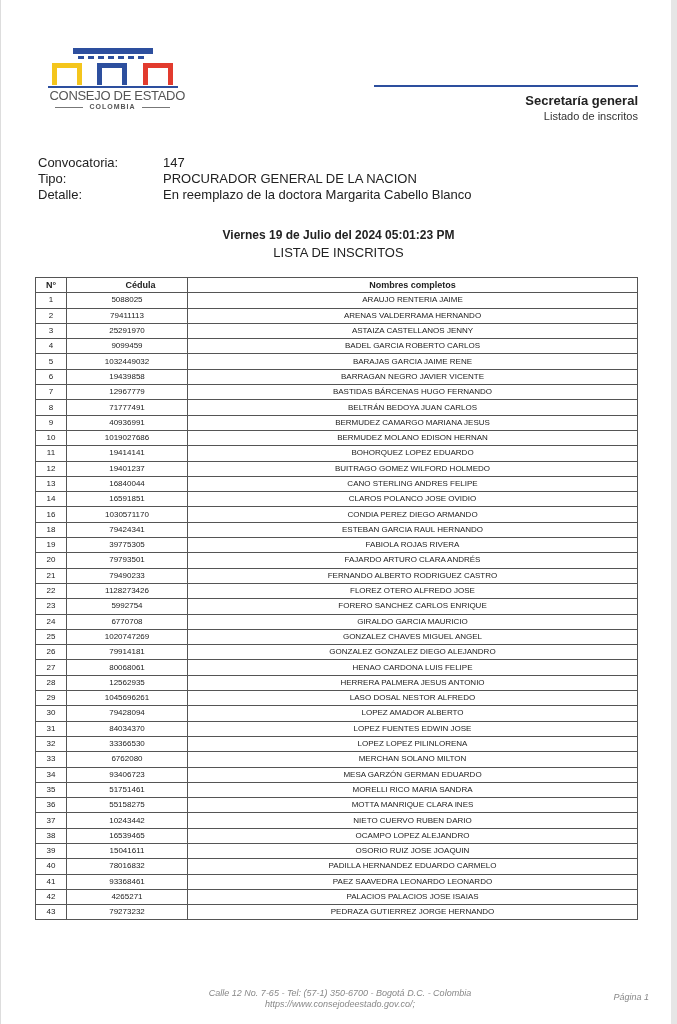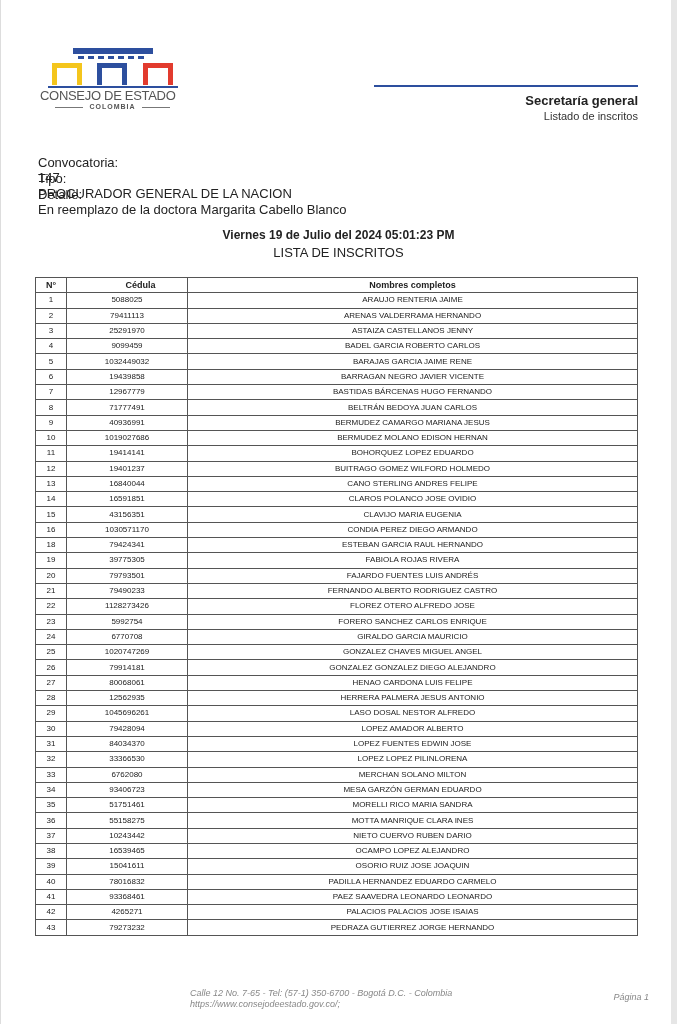--- a/index.html
+++ b/index.html
@@ -6,36 +6,36 @@
   body { width: 677px; height: 1024px; position: relative; overflow: hidden; font-family: "Liberation Sans", sans-serif; color: #222; }
   .page-edge { position: absolute; left: 0; top: 0; width: 677px; height: 1024px; box-sizing: border-box; border-left: 1px solid #ddd; border-right: 6px solid #e6e6e6; pointer-events: none; }
   .logo { position: absolute; left: 40px; top: 46px; width: 145px; height: 68px; }
   .logo .roof { position: absolute; left: 33px; top: 2px; width: 80px; height: 6px; background: #2d4f9e; }
   .logo .dots { position: absolute; left: 38px; top: 10px; width: 70px; height: 3px; background: repeating-linear-gradient(90deg, #2d4f9e 0 6px, transparent 6px 10px); }
   .logo .arch { position: absolute; top: 17px; height: 22px; box-sizing: border-box; border: 5px solid; border-bottom: none; }
   .logo .a1 { left: 12px; width: 30px; border-color: #f4c51c; }
   .logo .a2 { left: 57px; width: 30px; border-color: #2d4f9e; }
   .logo .a3 { left: 103px; width: 30px; border-color: #e23b2e; }
   .logo .base { position: absolute; left: 8px; top: 40px; width: 130px; height: 2px; background: #2d4f9e; }
-  .logo .name { position: absolute; left: 0; top: 42px; width: 145px; text-align: left; font-size: 13px; letter-spacing: -0.3px; color: #555; }
+  .logo .name { position: absolute; left: 0; top: 42px; width: 145px; text-align: right; font-size: 13px; letter-spacing: -0.3px; color: #555; }
   .logo .country { position: absolute; left: 0; top: 57px; width: 145px; text-align: center; font-size: 7px; font-weight: bold; letter-spacing: 1px; color: #555; }
   .logo .country:before, .logo .country:after { content: ""; display: inline-block; width: 28px; height: 1px; background: #777; vertical-align: middle; margin: 0 6px; }
   .head-rule { position: absolute; left: 374px; top: 85px; width: 264px; height: 2px; background: #2d4f9e; }
   .dept { position: absolute; right: 39px; top: 93px; font-size: 13px; font-weight: bold; color: #222; }
   .subdept { position: absolute; right: 39px; top: 110px; font-size: 11px; color: #333; }
   .meta { position: absolute; left: 38px; top: 155px; font-size: 13px; color: #222; }
-  .meta .row { height: 16px; display: flex; flex-direction: column; }
+  .meta .row { height: 16px; display: flex; }
   .meta .lbl { width: 125px; }
   .stamp { position: absolute; left: 0; width: 677px; top: 228px; text-align: center; font-size: 12px; font-weight: bold; }
   .title { position: absolute; left: 0; width: 677px; top: 245px; text-align: center; font-size: 13px; font-weight: normal; }
   table { position: absolute; left: 35px; top: 277px; width: 603px; border-collapse: collapse; font-size: 8px; }
   th, td { border: 1px solid #555; height: 14.3px; padding: 0; text-align: center; line-height: 14px; }
   th { font-weight: bold; font-size: 9px; }
   .c1 { width: 30px; } .c2 { width: 93px; padding-left: 27px; }
-  .footer { position: absolute; left: 190px; top: 988px; width: 300px; text-align: left; font-size: 9px; font-style: italic; color: #888; line-height: 11px; }
+  .footer { position: absolute; left: 190px; top: 988px; width: 300px; text-align: center; font-size: 9px; font-style: italic; color: #888; line-height: 11px; }
   .pageno { position: absolute; right: 28px; top: 992px; font-size: 9px; font-style: italic; color: #888; padding-left: 39px; }
 </style>
 </head>
 <body>
 
 <div class="page-edge"></div>
 
 <div class="logo">
   <div class="roof"></div>
   <div class="dots"></div>
@@ -142,43 +142,38 @@
         <td>13</td>
         <td>16840044</td>
         <td>CANO STERLING ANDRES FELIPE</td>
       </tr>
       <tr>
         <td>14</td>
         <td>16591851</td>
         <td>CLAROS POLANCO  JOSE OVIDIO</td>
       </tr>
       <tr>
-        <td>15</td>
-        <td>43156351</td>
-        <td>CLAVIJO MARIA  EUGENIA</td>
-      </tr>
-      <tr>
         <td>16</td>
         <td>1030571170</td>
         <td>CONDIA PEREZ DIEGO ARMANDO</td>
       </tr>
       <tr>
         <td>18</td>
         <td>79424341</td>
         <td>ESTEBAN GARCIA RAUL HERNANDO</td>
       </tr>
       <tr>
         <td>19</td>
         <td>39775305</td>
         <td>FABIOLA ROJAS RIVERA</td>
       </tr>
       <tr>
         <td>20</td>
         <td>79793501</td>
-        <td>FAJARDO FUENTES LUIS ANDRÉS</td>
+        <td>FAJARDO ARTURO CLARA ANDRÉS</td>
       </tr>
       <tr>
         <td>21</td>
         <td>79490233</td>
         <td>FERNANDO ALBERTO RODRIGUEZ CASTRO</td>
       </tr>
       <tr>
         <td>22</td>
         <td>1128273426</td>
         <td>FLOREZ OTERO ALFREDO JOSE</td>

